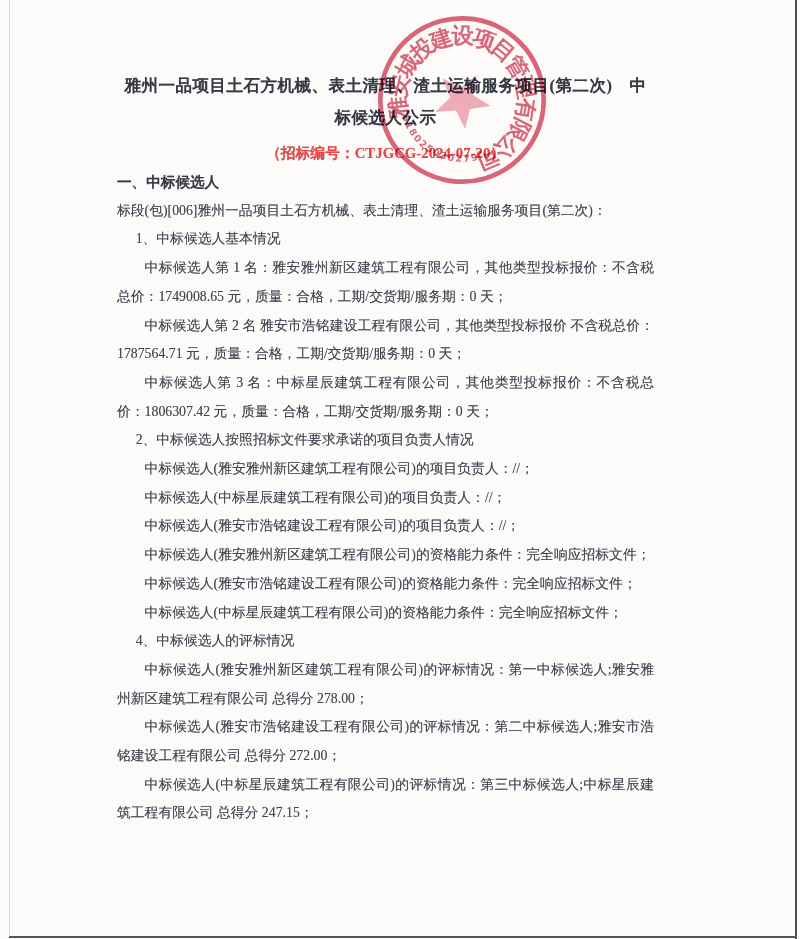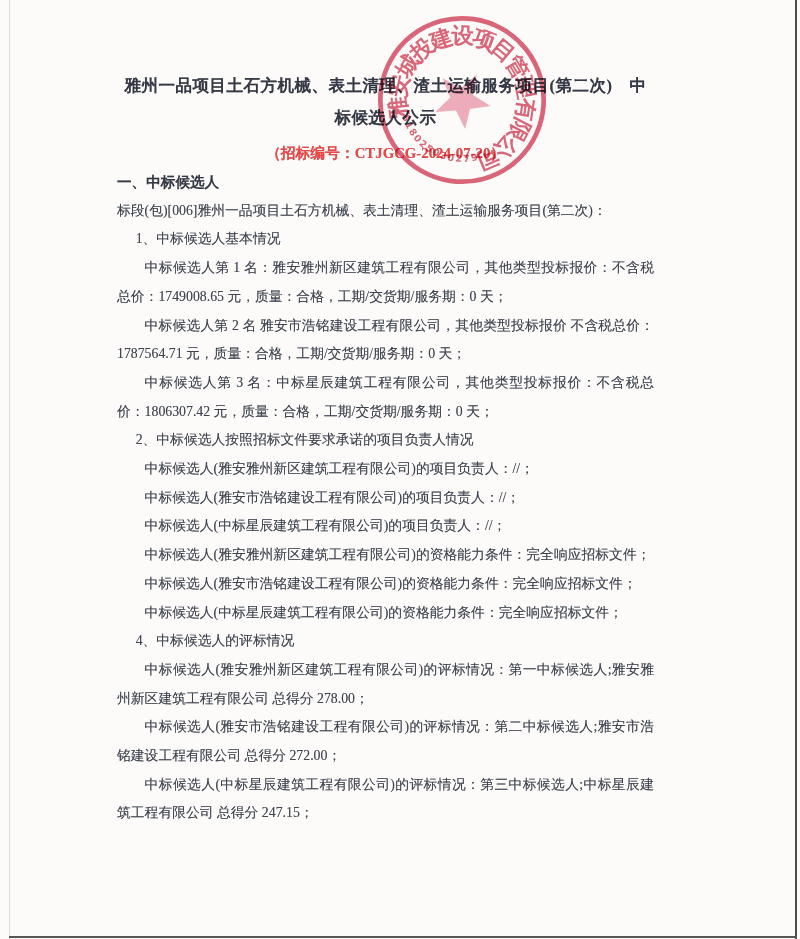--- a/index.html
+++ b/index.html
@@ -68,22 +68,22 @@
 
     <p class="section-heading">一、中标候选人</p>
     <p class="lot-line">标段(包)[006]雅州一品项目土石方机械、表土清理、渣土运输服务项目(第二次)：</p>
 
     <p class="sub">1、中标候选人基本情况</p>
     <p class="ind">中标候选人第 1 名：雅安雅州新区建筑工程有限公司，其他类型投标报价：不含税总价：1749008.65 元，质量：合格，工期/交货期/服务期：0 天；</p>
     <p class="ind">中标候选人第 2 名 雅安市浩铭建设工程有限公司，其他类型投标报价 不含税总价：1787564.71 元，质量：合格，工期/交货期/服务期：0 天；</p>
     <p class="ind">中标候选人第 3 名：中标星辰建筑工程有限公司，其他类型投标报价：不含税总价：1806307.42 元，质量：合格，工期/交货期/服务期：0 天；</p>
     <p class="sub">2、中标候选人按照招标文件要求承诺的项目负责人情况</p>
     <p class="ind">中标候选人(雅安雅州新区建筑工程有限公司)的项目负责人：//；</p>
+    <p class="ind">中标候选人(中标星辰建筑工程有限公司)的项目负责人：//；</p>
     <p class="ind">中标候选人(雅安市浩铭建设工程有限公司)的项目负责人：//；</p>
-    <p class="ind">中标候选人(中标星辰建筑工程有限公司)的项目负责人：//；</p>
     <p class="ind">中标候选人(雅安雅州新区建筑工程有限公司)的资格能力条件：完全响应招标文件；</p>
     <p class="ind">中标候选人(雅安市浩铭建设工程有限公司)的资格能力条件：完全响应招标文件；</p>
     <p class="ind">中标候选人(中标星辰建筑工程有限公司)的资格能力条件：完全响应招标文件；</p>
     <p class="sub">4、中标候选人的评标情况</p>
     <p class="ind">中标候选人(雅安雅州新区建筑工程有限公司)的评标情况：第一中标候选人;雅安雅州新区建筑工程有限公司 总得分 278.00；</p>
     <p class="ind">中标候选人(雅安市浩铭建设工程有限公司)的评标情况：第二中标候选人;雅安市浩铭建设工程有限公司 总得分 272.00；</p>
     <p class="ind">中标候选人(中标星辰建筑工程有限公司)的评标情况：第三中标候选人;中标星辰建筑工程有限公司 总得分 247.15；</p>
   </div>
 
   <svg class="seal" viewBox="0 0 200 200">

